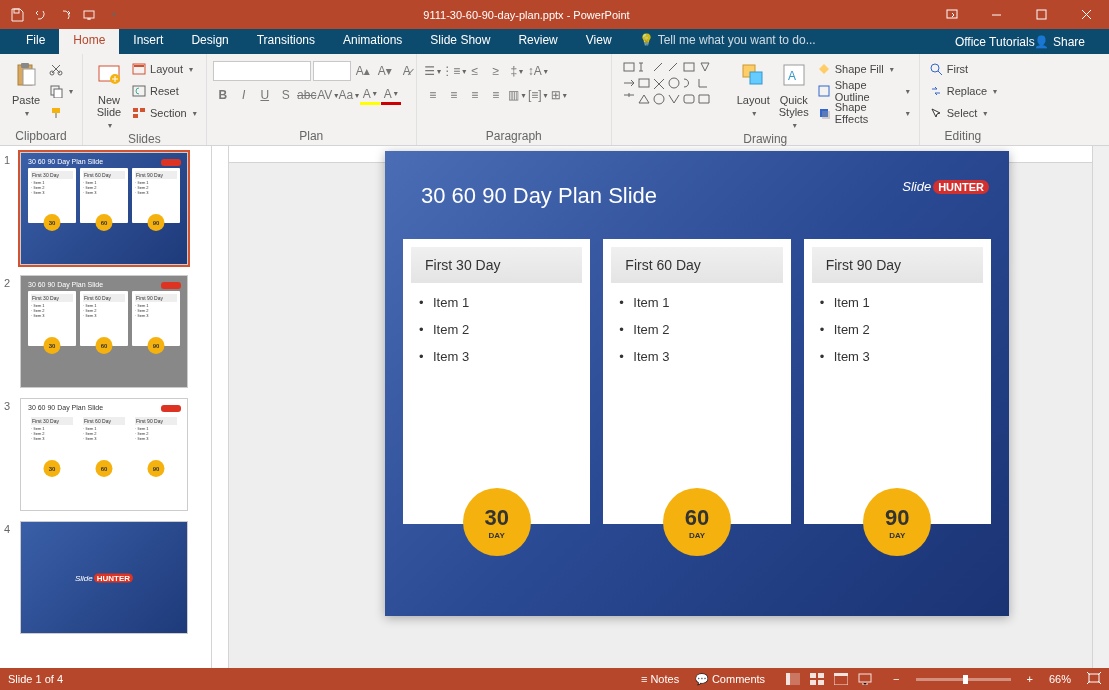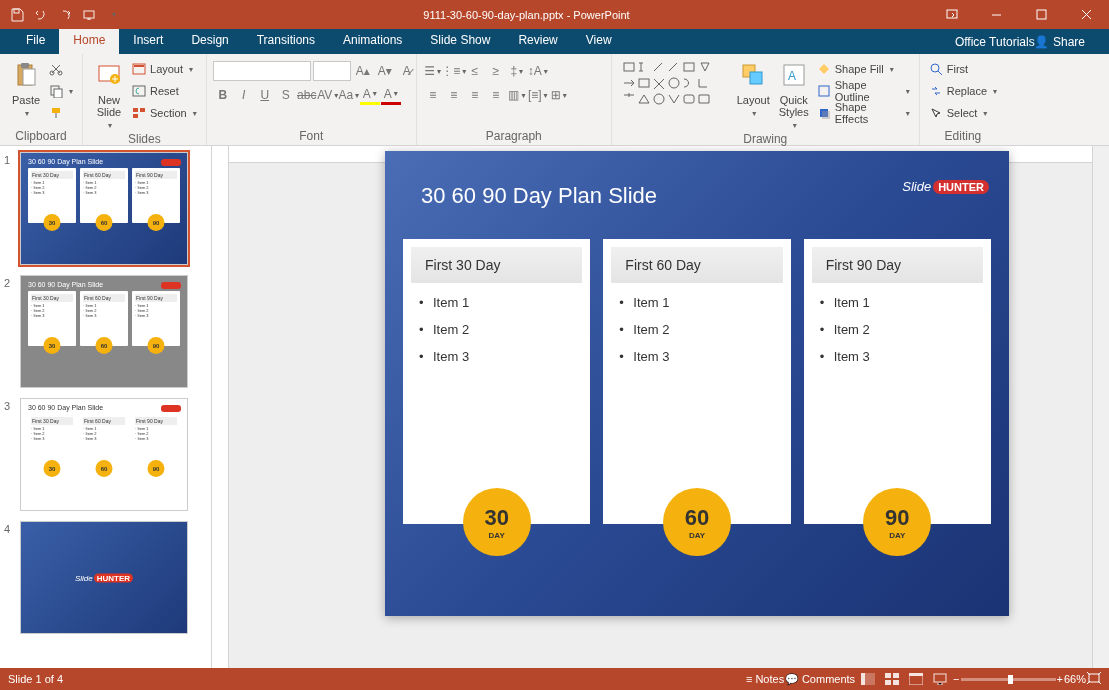--- a/index.html
+++ b/index.html
@@ -69,21 +69,21 @@
 .col-head { background:linear-gradient(#f0f0f0,#e4e4e4); margin:8px 8px 10px; padding:10px 14px; font-size:14px; color:#333; }
 .col ul { list-style:none; padding:0 16px; font-size:13px; color:#333; }
 .col li { padding:2px 0 2px 14px; position:relative;margin-top:8px; }
 .col li:before { content:"•"; position:absolute; left:0; }
 .badge { position:absolute; bottom:-32px; left:50%; transform:translateX(-50%); width:68px; height:68px; background:#f5b20e; border-radius:50%; display:flex; flex-direction:column; align-items:center; justify-content:center; color:#333; }
 .badge .n { font-size:22px; font-weight:bold; }
 .badge .d { font-size:8px; font-weight:bold; }
 
 
 .status { position:absolute; bottom:0; left:0; right:0; height:22px; background:#b7472a; color:#fff; font-size:11px; display:flex; align-items:center; padding:0 8px; }
-.status-r { margin-left:auto; display:flex; align-items:center; gap:1px; }
+.status-r { margin-left:auto; display:flex; align-items:center; gap:16px; }
 .viewbtns { display:flex; }
 .vbtn { width:24px; height:20px; display:flex; align-items:center; justify-content:center; opacity:.85; }
 .zslider { width:95px; height:3px; background:rgba(255,255,255,.4); position:relative; }
 .zthumb { position:absolute; left:50%; top:-3px; width:5px; height:9px; background:#fff; }
 </style>
 </head>
 <body>
 
 <div class="titlebar">
   <div class="qat">
@@ -142,20 +142,21 @@
 <div class="tabstrip">
   <div class="tab">File</div>
   <div class="tab active">Home</div>
   <div class="tab">Insert</div>
   <div class="tab">Design</div>
   <div class="tab">Transitions</div>
   <div class="tab">Animations</div>
   <div class="tab">Slide Show</div>
   <div class="tab">Review</div>
   <div class="tab">View</div>
+  <div class="tab" style="opacity:.8">💡 <span>Tell me what you want to do...</span></div>
   <div class="share-zone">
     <span>Office Tutorials</span>
     <span>👤 <span>Share</span></span>
   </div>
 </div>
 
 <div class="ribbon">
   <div class="group">
     <div class="group-body">
       <div class="bigbtn drop">
@@ -256,21 +257,21 @@
         <div class="fbtn">S</div>
         <div class="fbtn">
             <s>abc</s>
           </div>
         <div class="fbtn drop">AV</div>
         <div class="fbtn drop">Aa</div>
         <div class="fbtn drop" style="border-bottom:3px solid #ff0">A</div>
         <div class="fbtn drop" style="border-bottom:3px solid #c00">A</div>
       </div>
     </div>
-    <div class="group-label">Font</div>
+    <div class="group-label">Plan</div>
   </div>
 
   <div class="group" style="width:195px">
     <div class="group-body" style="flex-direction:column;gap:4px;padding-top:4px">
       <div class="btnrow">
         <div class="fbtn drop">☰</div>
         <div class="fbtn drop">⋮≡</div>
         <div class="fbtn">≤</div>
         <div class="fbtn">≥</div>
         <div class="fbtn drop">‡</div>

